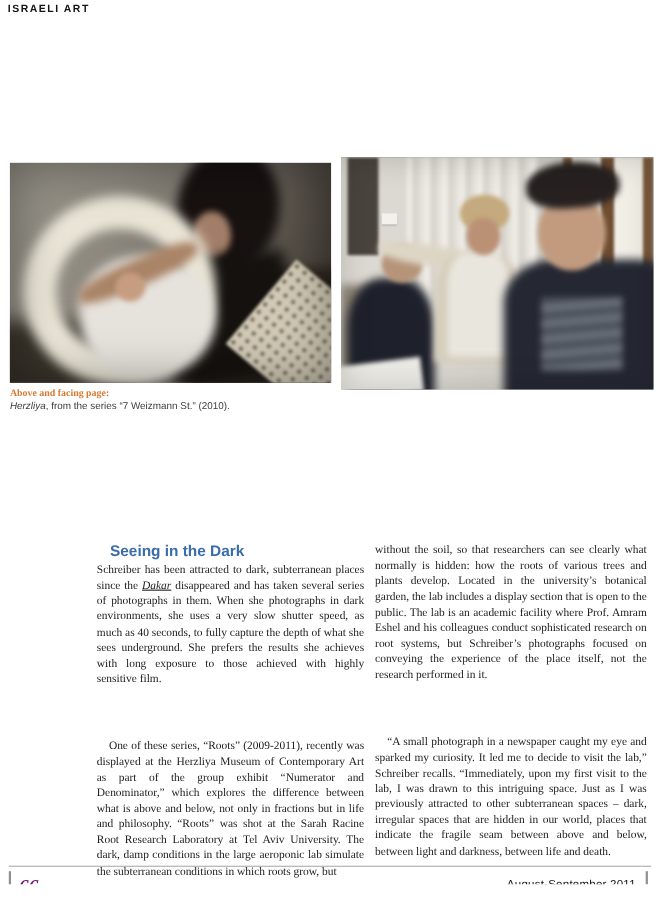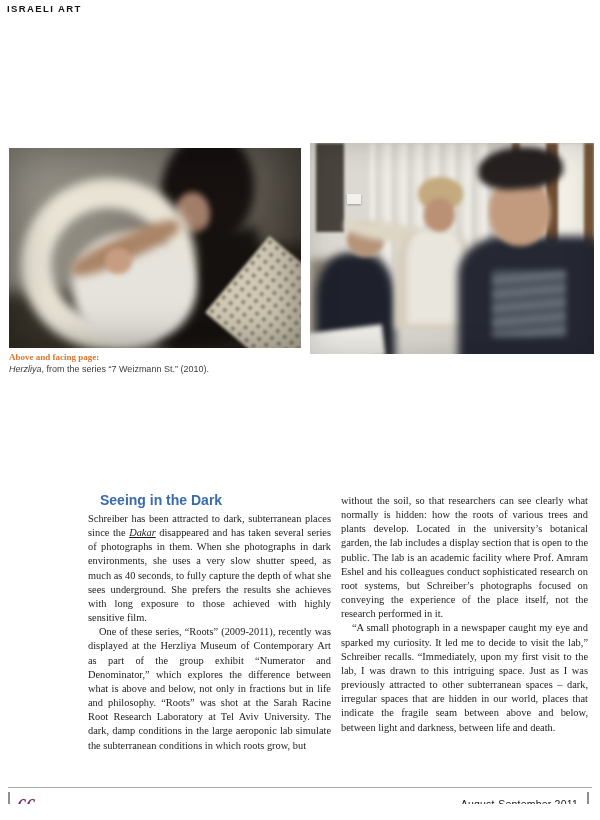--- a/index.html
+++ b/index.html
@@ -66,21 +66,21 @@
   .caption-body{color:#3d3d3d;}
   .caption-body .work{font-style:italic;}
 
   
   .col{position:absolute;text-align:justify;color:#1c1c1c;font-size:10.4px;line-height:14.15px;}
   .col-left{left:88px;top:492px;width:243px;}
   .col-right{left:341px;top:494px;width:247px;}
   .article-heading{font-family:"Liberation Sans",sans-serif;font-weight:700;font-size:14px;
                    color:#3a6cac;margin:0 0 4px 12px;text-align:left;line-height:16px;}
   .col p{margin:0;}
-  .col p.indent{text-indent:11px;}
+  .col p.indent{text-indent:11px;margin-top:47px;}
   .ship{font-style:italic;text-decoration:underline;}
 
   
   .footer-rule{position:absolute;left:8px;top:787px;width:584px;height:1px;background:#ababab;}
   .folio-left-bar{position:absolute;left:8px;top:792px;width:2px;height:26px;background:#8f8f8f;}
   .folio-number{position:absolute;left:17px;top:796px;font-family:"Liberation Serif",serif;
                 font-style:italic;font-weight:700;font-size:18px;color:#701a75;}
   .folio-right-bar{position:absolute;left:587px;top:792px;width:2px;height:26px;background:#8f8f8f;}
   .folio-issue{position:absolute;right:22px;top:798px;font-family:"Liberation Sans",sans-serif;
                font-weight:400;font-size:10.5px;letter-spacing:.2px;color:#151515;}

